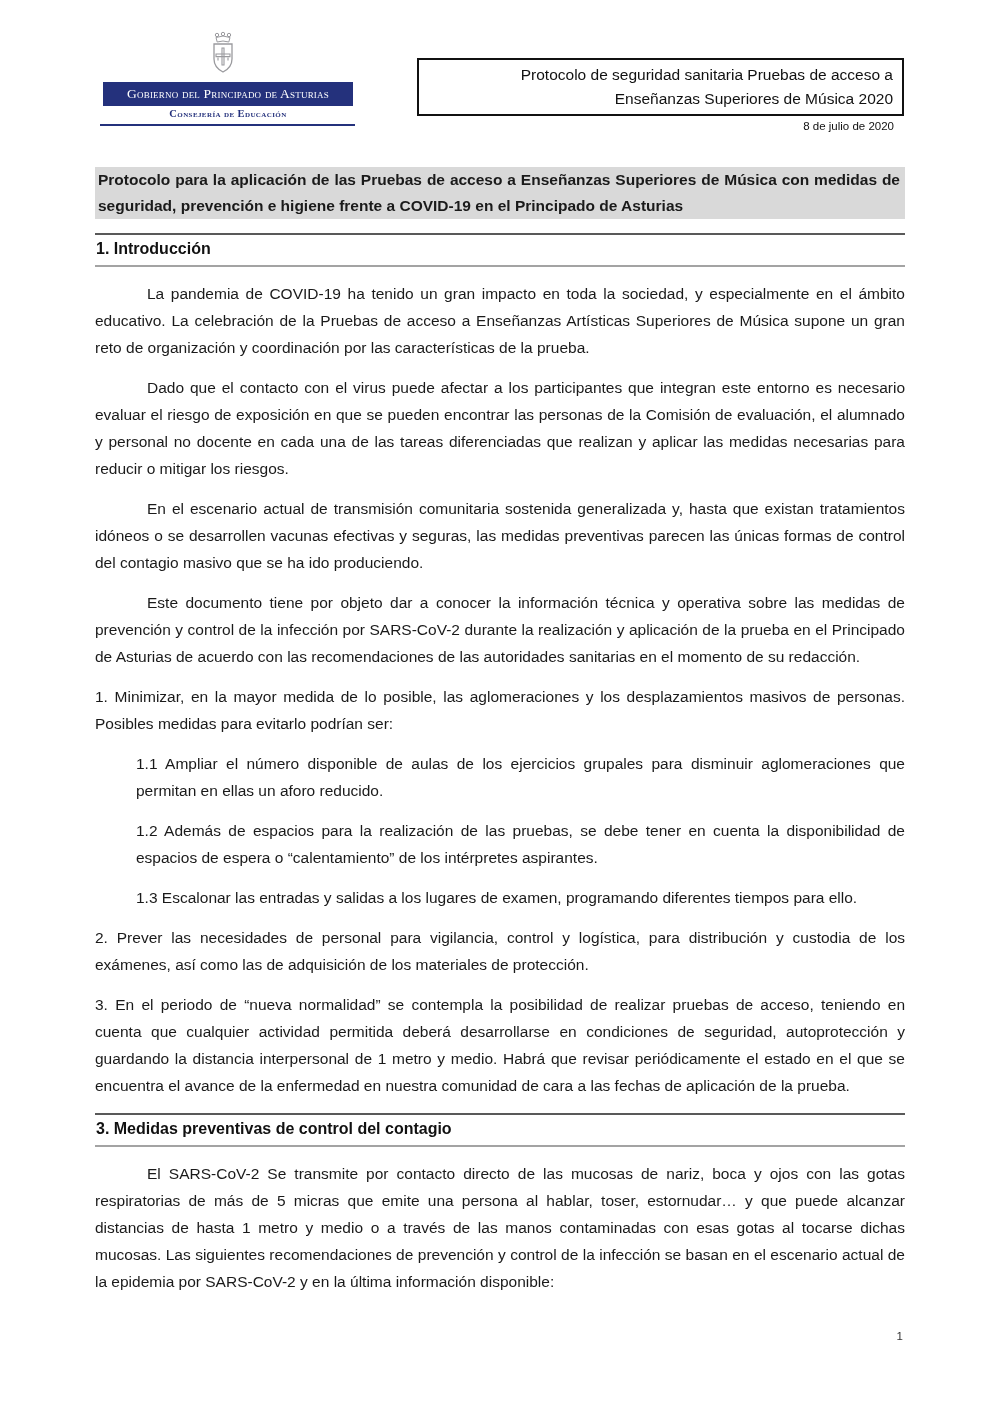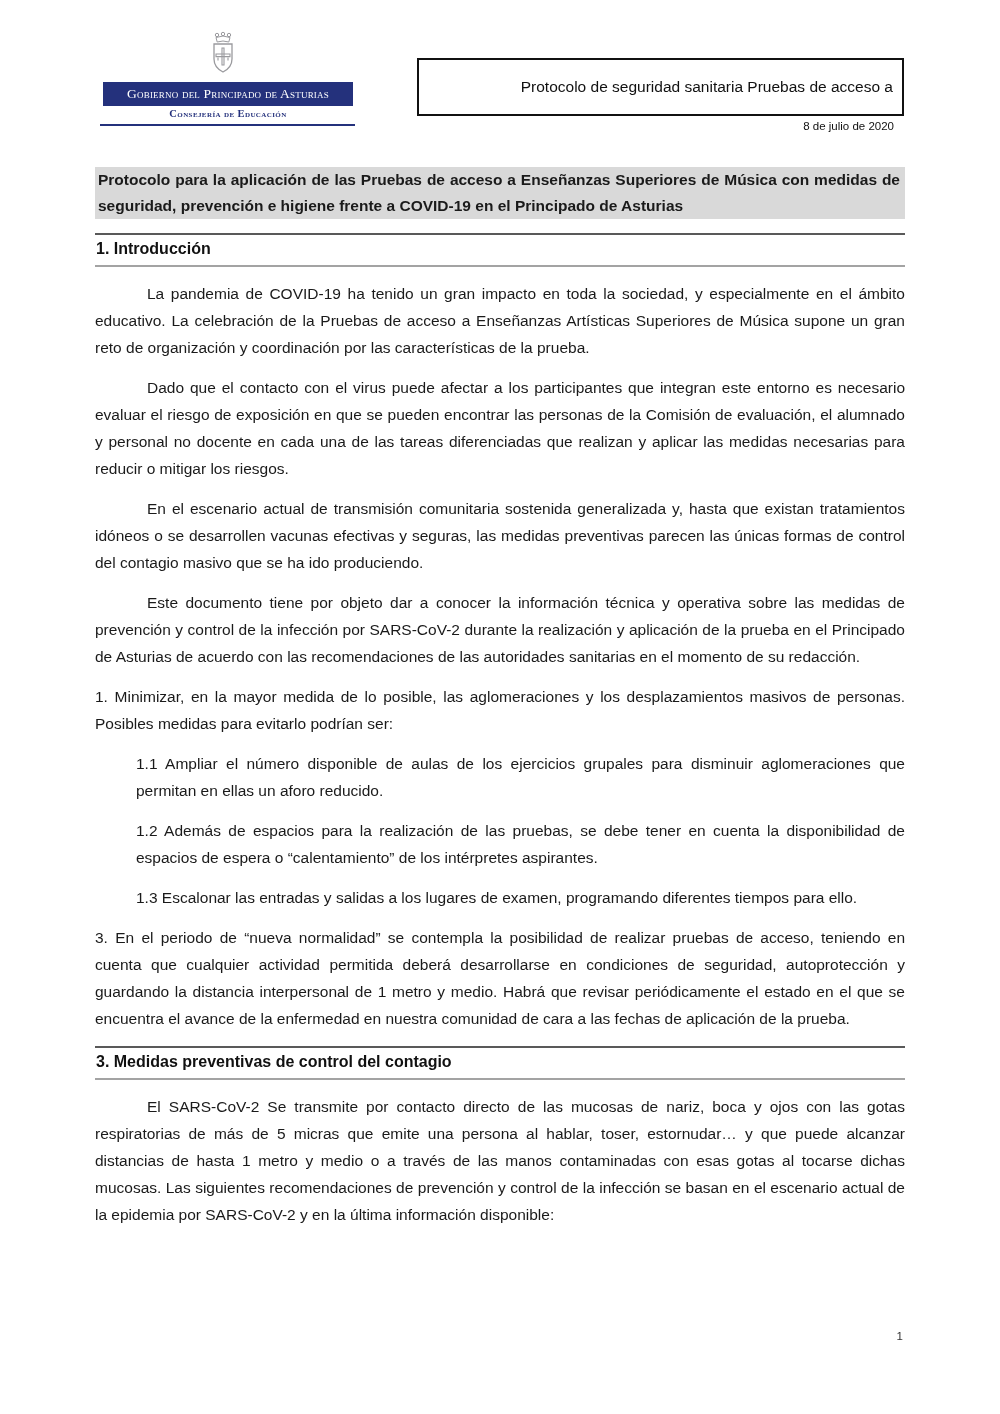--- a/index.html
+++ b/index.html
@@ -137,37 +137,39 @@
   </svg>
 
   <div class="blue-bar">
     <span>Gobierno del Principado de Asturias</span>
   </div>
   <div class="consejeria">Consejería de Educación</div>
   <div class="blue-rule"></div>
 
   <div class="header-box">
     <div>Protocolo de seguridad sanitaria Pruebas de acceso a</div>
+    <div>Enseñanzas Superiores de Música 2020</div>
   </div>
   <div class="header-date">8 de julio de 2020</div>
 
   <div class="content">
 
     <div class="doc-title">Protocolo para la aplicación de las Pruebas de acceso a Enseñanzas Superiores de Música con medidas de seguridad, prevención e higiene frente a COVID-19 en el Principado de Asturias</div>
 
     <div class="sec-heading">1. Introducción</div>
     <p class="p-indent">La pandemia de COVID-19 ha tenido un gran impacto en toda la sociedad, y especialmente en el ámbito educativo. La celebración de la Pruebas de acceso a Enseñanzas Artísticas Superiores de Música supone un gran reto de organización y coordinación por las características de la prueba.</p>
     <p class="p-indent">Dado que el contacto con el virus puede afectar a los participantes que integran este entorno es necesario evaluar el riesgo de exposición en que se pueden encontrar las personas de la Comisión de evaluación, el alumnado y personal no docente en cada una de las tareas diferenciadas que realizan y aplicar las medidas necesarias para reducir o mitigar los riesgos.</p>
     <p class="p-indent">En el escenario actual de transmisión comunitaria sostenida generalizada y, hasta que existan tratamientos idóneos o se desarrollen vacunas efectivas y seguras, las medidas preventivas parecen las únicas formas de control del contagio masivo que se ha ido produciendo.</p>
     <p class="p-indent">Este documento tiene por objeto dar a conocer la información técnica y operativa sobre las medidas de prevención y control de la infección por SARS-CoV-2 durante la realización y aplicación de la prueba en el Principado de Asturias de acuerdo con las recomendaciones de las autoridades sanitarias en el momento de su redacción.</p>
 
     <p class="p-plain">1. Minimizar, en la mayor medida de lo posible, las aglomeraciones y los desplazamientos masivos de personas. Posibles medidas para evitarlo podrían ser:</p>
     <p class="p-sub">1.1 Ampliar el número disponible de aulas de los ejercicios grupales para disminuir aglomeraciones que permitan en ellas un aforo reducido.</p>
     <p class="p-sub">1.2 Además de espacios para la realización de las pruebas, se debe tener en cuenta la disponibilidad de espacios de espera o “calentamiento” de los intérpretes aspirantes.</p>
     <p class="p-sub">1.3 Escalonar las entradas y salidas a los lugares de examen, programando diferentes tiempos para ello.</p>
+    <p class="p-plain">2. Prever las necesidades de personal para vigilancia, control y logística, para distribución y custodia de los exámenes, así como las de adquisición de los materiales de protección.</p>
     <p class="p-plain">3. En el periodo de “nueva normalidad” se contempla la posibilidad de realizar pruebas de acceso, teniendo en cuenta que cualquier actividad permitida deberá desarrollarse en condiciones de seguridad, autoprotección y guardando la distancia interpersonal de 1 metro y medio. Habrá que revisar periódicamente el estado en el que se encuentra el avance de la enfermedad en nuestra comunidad de cara a las fechas de aplicación de la prueba.</p>
 
     <div class="sec-heading">3. Medidas preventivas de control del contagio</div>
     <p class="p-indent">El SARS-CoV-2 Se transmite por contacto directo de las mucosas de nariz, boca y ojos con las gotas respiratorias de más de 5 micras que emite una persona al hablar, toser, estornudar… y que puede alcanzar distancias de hasta 1 metro y medio o a través de las manos contaminadas con esas gotas al tocarse dichas mucosas. Las siguientes recomendaciones de prevención y control de la infección se basan en el escenario actual de la epidemia por SARS-CoV-2 y en la última información disponible:</p>
 
   </div>
 
   <div class="page-num">1</div>
 
 </div>

